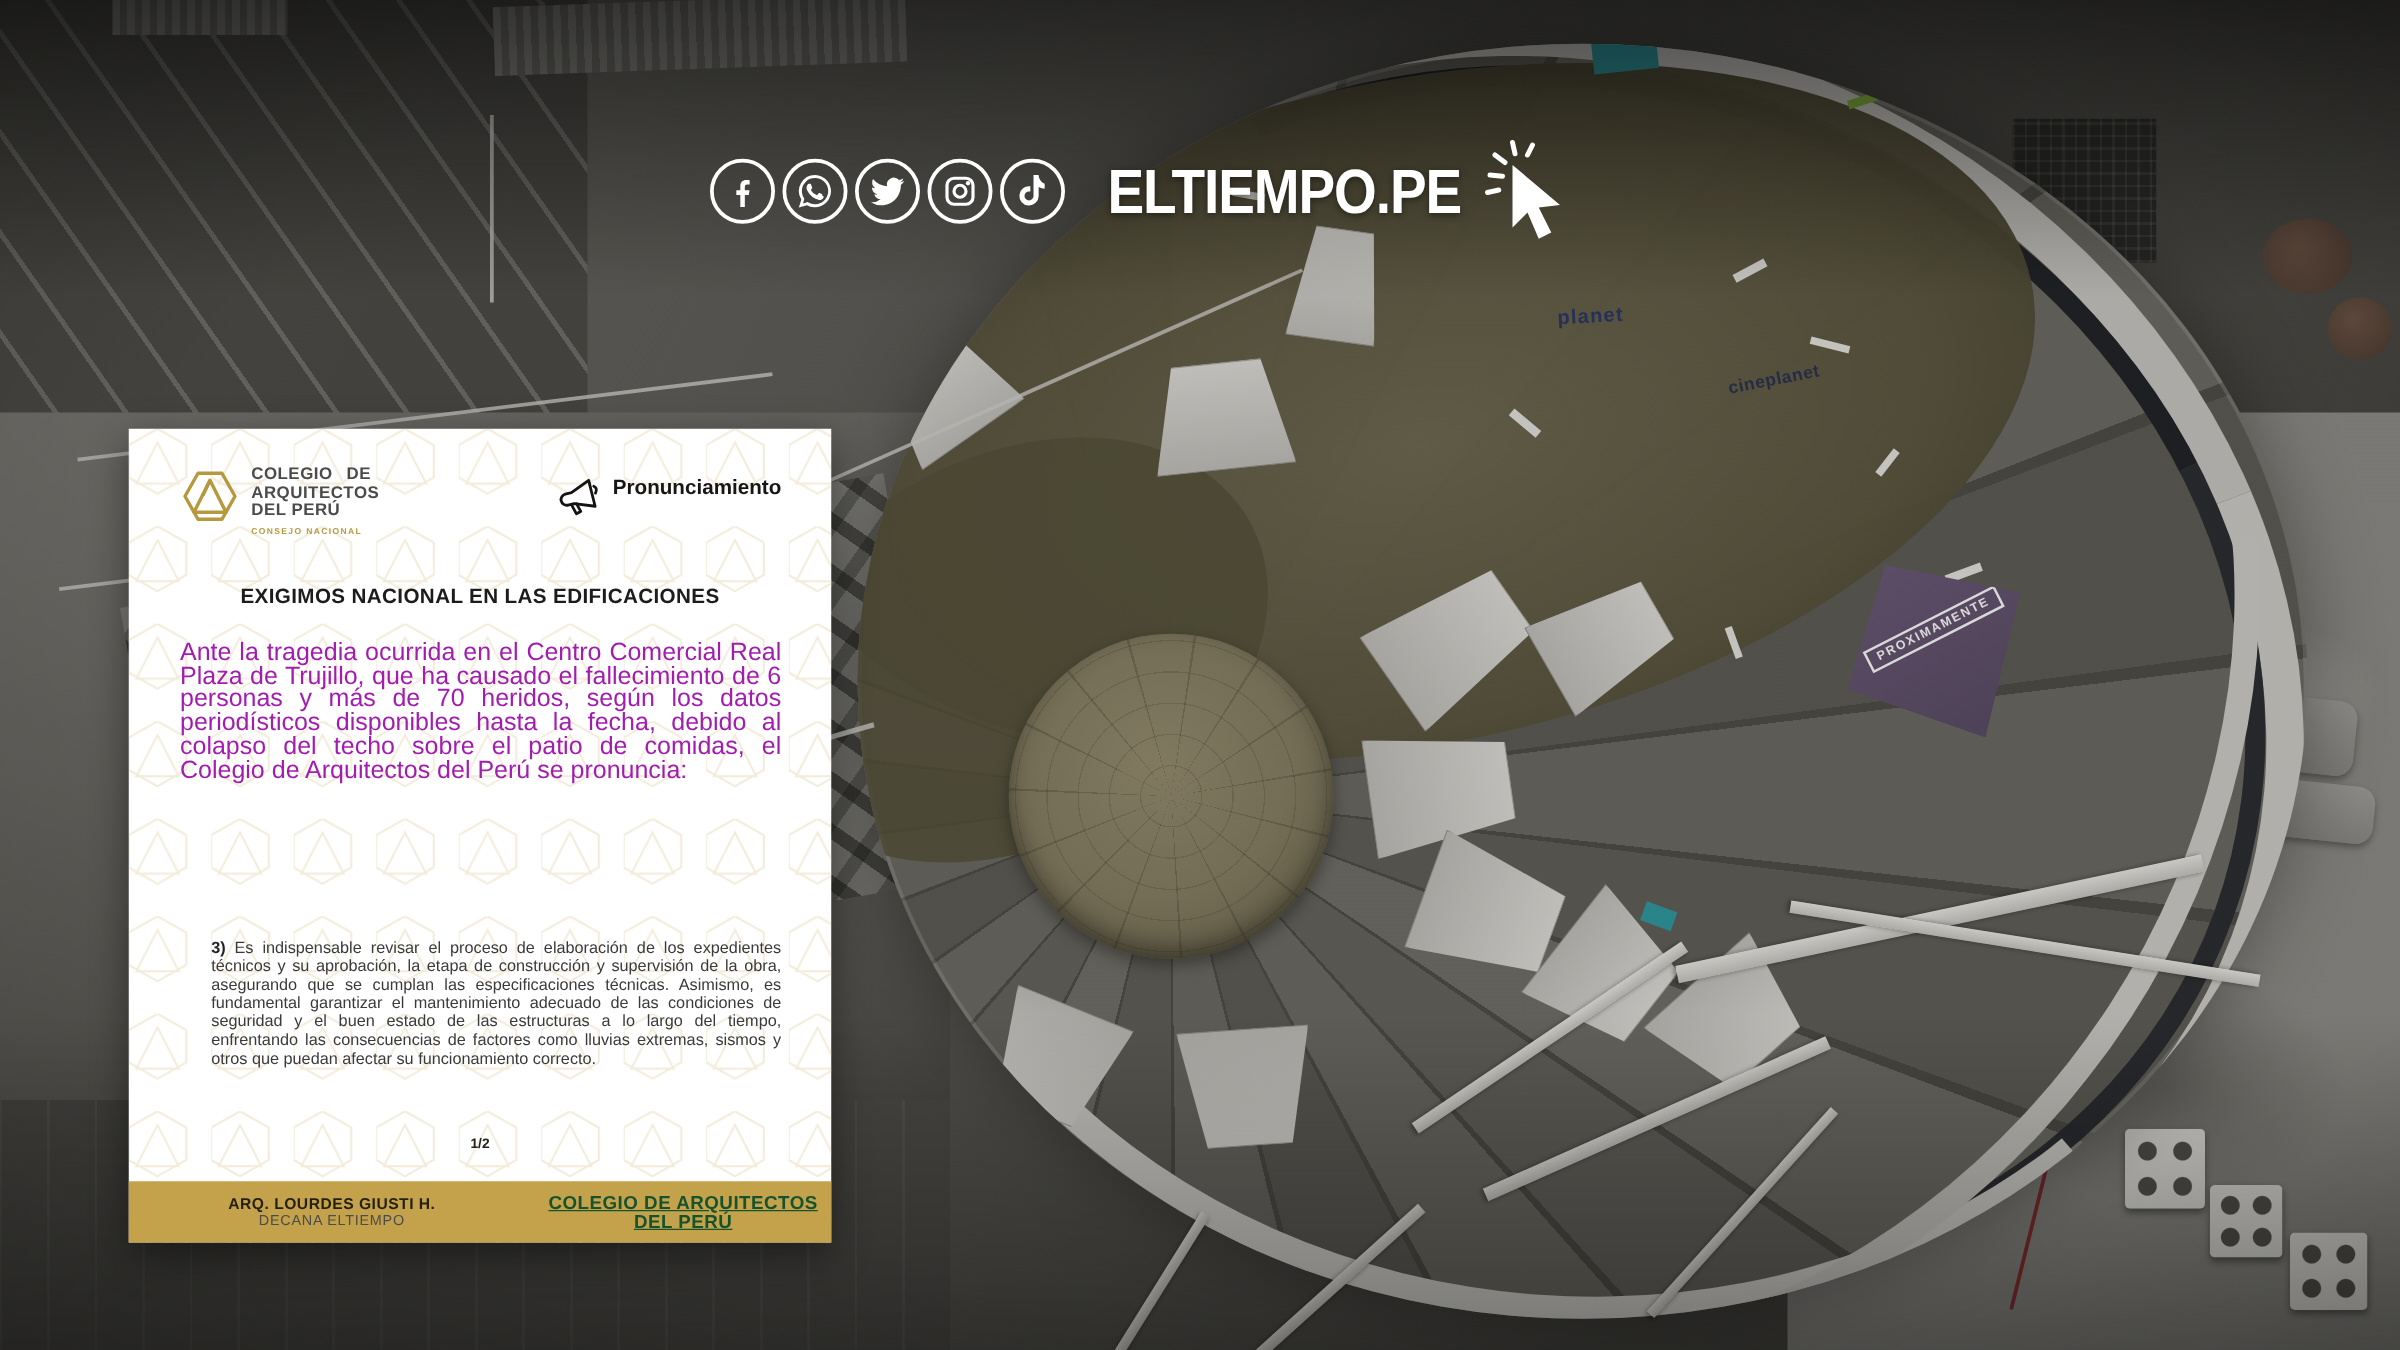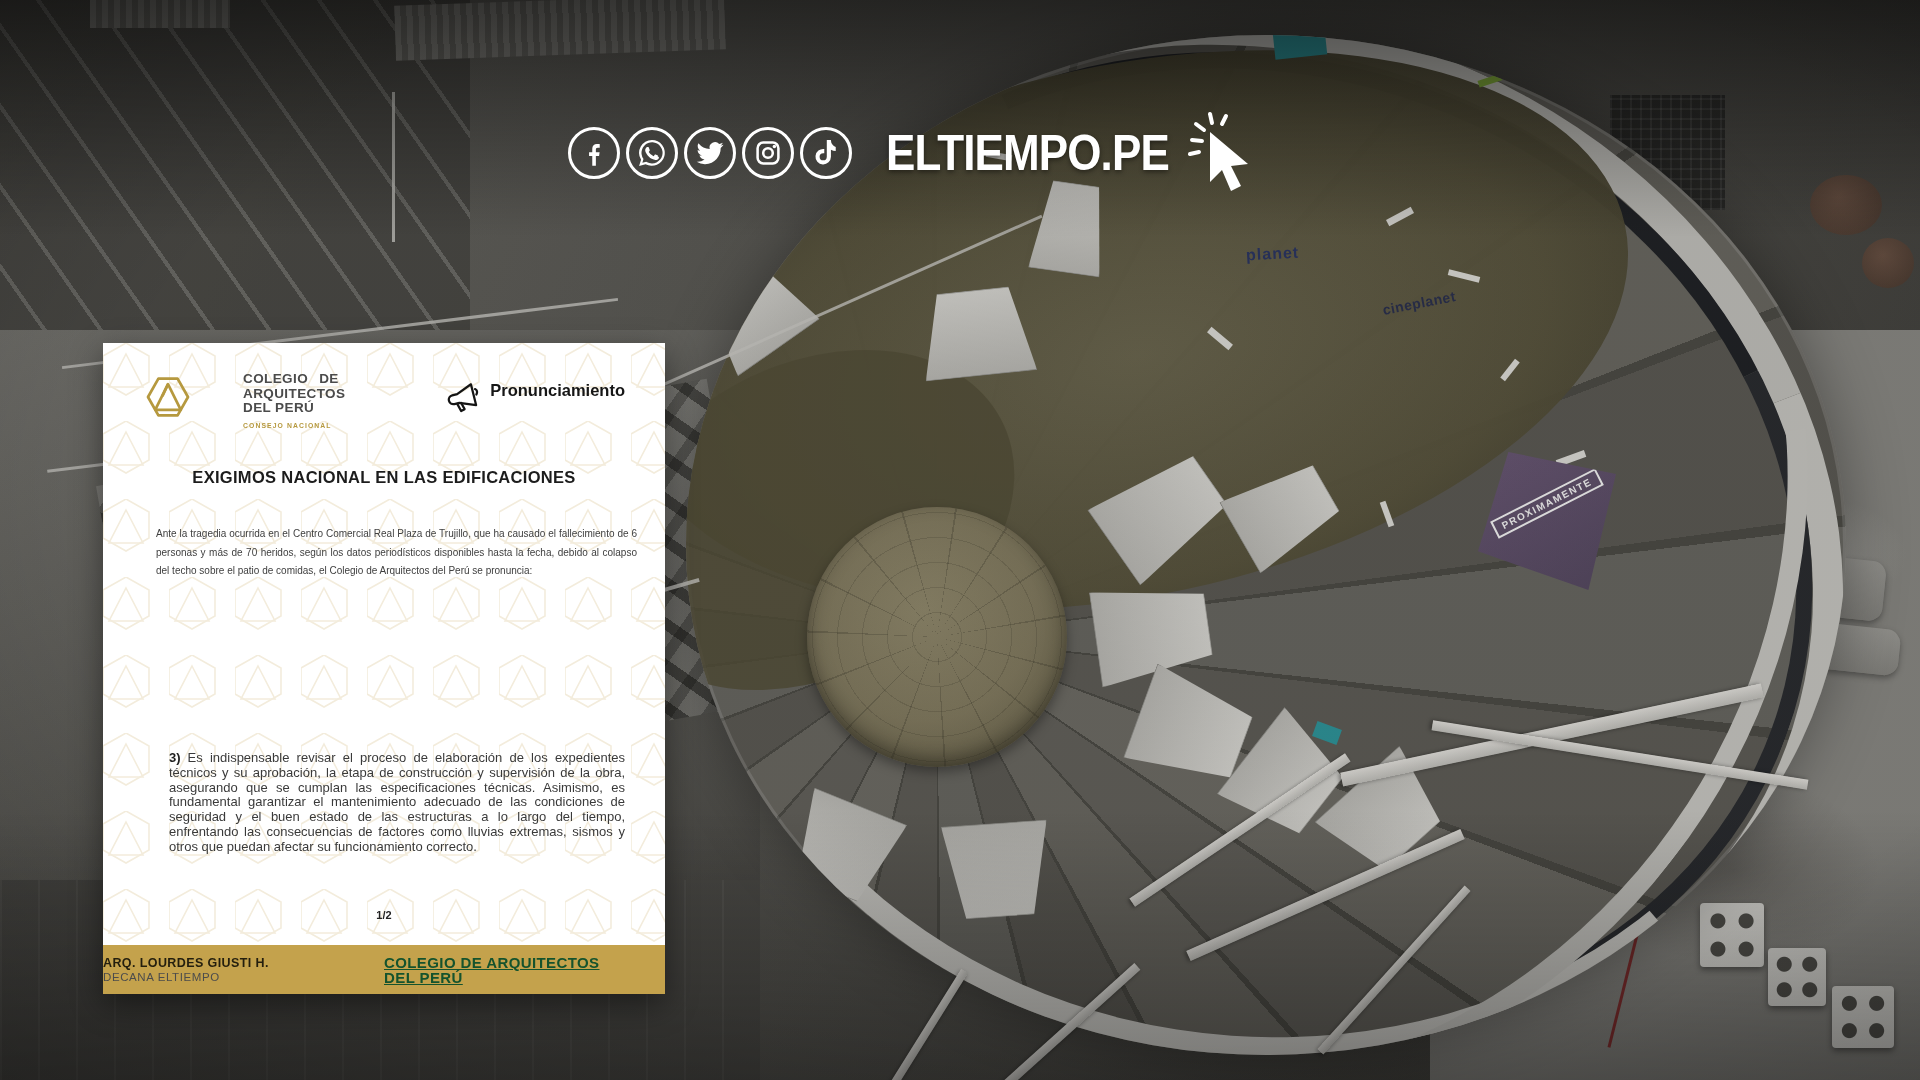--- a/index.html
+++ b/index.html
@@ -80,40 +80,40 @@
          display:flex;align-items:center;justify-content:center;box-sizing:border-box;}
   .sicon svg{width:32px;height:32px;}
   .brand{margin-left:28px;color:#fff;font-size:50px;font-weight:bold;letter-spacing:-1px;
          transform:scaleX(.88);transform-origin:left center;text-shadow:0 2px 6px rgba(0,0,0,.45);}
   .cursor{position:absolute;left:618px;top:-12px;}
 
   
   .doc{position:absolute;left:103px;top:343px;width:562px;height:651px;background:#fff;z-index:3;
        box-shadow:0 10px 30px rgba(0,0,0,.45);}
   .wm{position:absolute;inset:0;width:100%;height:100%;}
-  .doc-head{position:absolute;left:41px;top:28px;right:40px;display:flex;align-items:flex-start;gap:42px;}
+  .doc-head{position:absolute;left:41px;top:28px;right:40px;display:flex;align-items:flex-start;}
   .cap-name{margin-left:9px;margin-top:1px;color:#4b4b4b;font-size:13.5px;line-height:14.5px;
             letter-spacing:.4px;font-weight:bold;}
   .cap-name .l1{word-spacing:7px;}
   .cap-sub{color:#b6993f;font-size:6.8px;letter-spacing:1.1px;margin-top:3px;font-weight:bold;}
   .pron{margin-left:auto;display:flex;margin-top:10px;}
   .pron span{font-size:16.5px;font-weight:bold;color:#161616;margin-left:7px;}
   .doc-title{position:absolute;left:0;top:125px;width:100%;text-align:center;margin:0;
              font-size:16.5px;font-weight:bold;color:#1c1c1c;letter-spacing:.3px;}
-  .doc-intro{position:absolute;left:41px;top:170px;width:481px;margin:12px;
-             font-size:10px;line-height:18.7px;color:#404040;text-align:justify;}
+  .doc-intro{position:absolute;left:41px;top:170px;width:481px;margin:0;
+             font-size:20px;line-height:18.7px;color:#a21caf;text-align:justify;}
   .doc-item{position:absolute;left:66px;width:456px;font-size:13.8px;line-height:17.4px;
             color:#3a3a3a;text-align:justify;}
   .doc-item .num{font-weight:bold;color:#222;margin-right:7px;}
   .doc-item.small{font-size:13px;line-height:14.8px;}
   .doc-page{position:absolute;left:0;top:566px;width:100%;text-align:center;
             font-size:11px;font-weight:bold;color:#222;}
   .doc-footer{position:absolute;left:0;bottom:0;width:100%;height:49px;background:#c4a24c;
               display:flex;align-items:center;}
-  .f-col{width:50%;text-align:left;}
+  .f-col{width:50%;text-align:center;margin-left:44px;}
   .f-name{font-size:12.5px;font-weight:bold;color:#241f0e;letter-spacing:.4px;}
   .f-role{font-size:11.5px;color:#4c4c4c;letter-spacing:.6px;margin-top:1px;}
   .f-org{font-size:15px;font-weight:bold;color:#14532d;line-height:15px;letter-spacing:.4px;text-decoration:underline;}
 </style>
 </head>
 <body>
 
 <div class="stage">
 
   <div class="photo">

